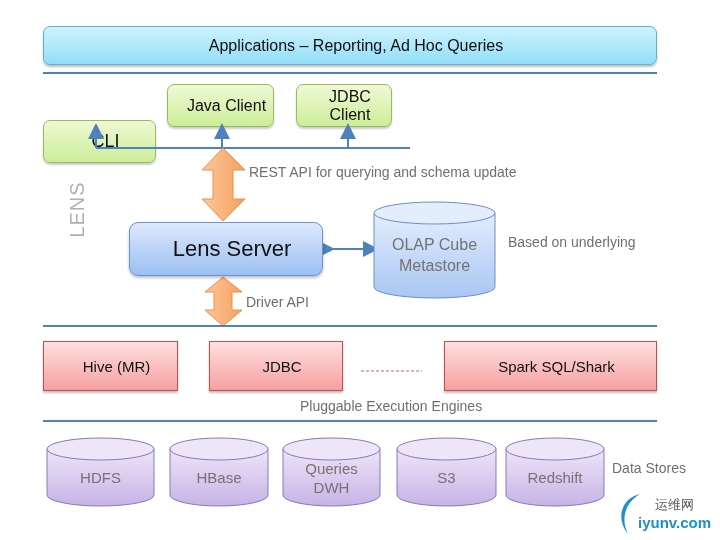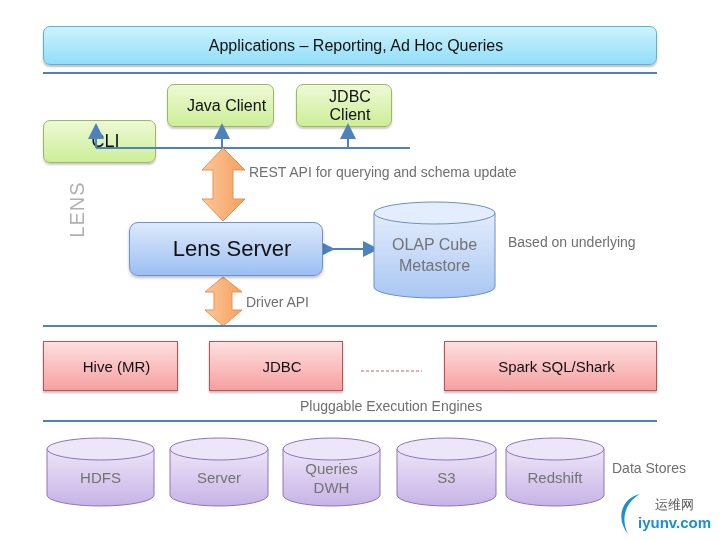--- a/index.html
+++ b/index.html
@@ -130,21 +130,21 @@
 </div>
 
 <div class="label-gray" style="left:300px; top:398px; font-size:14px;">Pluggable Execution Engines</div>
 
 <div class="hline" style="left:43px; top:420px; width:614px;"></div>
 
 <div class="cyl-text" style="left:47px; top:460px; width:107px; height:36px; font-size:15px; flex-direction:column;text-align:right;">
   <span>HDFS</span>
 </div>
 <div class="cyl-text" style="left:170px; top:460px; width:98px; height:36px; font-size:15px; flex-direction:column;">
-  <span>Server</span>
+  <span>HBase</span>
 </div>
 <div class="cyl-text" style="left:283px; top:456px; width:97px; height:44px; font-size:15px; flex-direction:column;">
   <span>Queries</span>
   <span>DWH</span>
 </div>
 <div class="cyl-text" style="left:397px; top:460px; width:99px; height:36px; font-size:15px; flex-direction:column;">
   <span>S3</span>
 </div>
 <div class="cyl-text" style="left:506px; top:460px; width:98px; height:36px; font-size:15px; flex-direction:column;">
   <span>Redshift</span>

